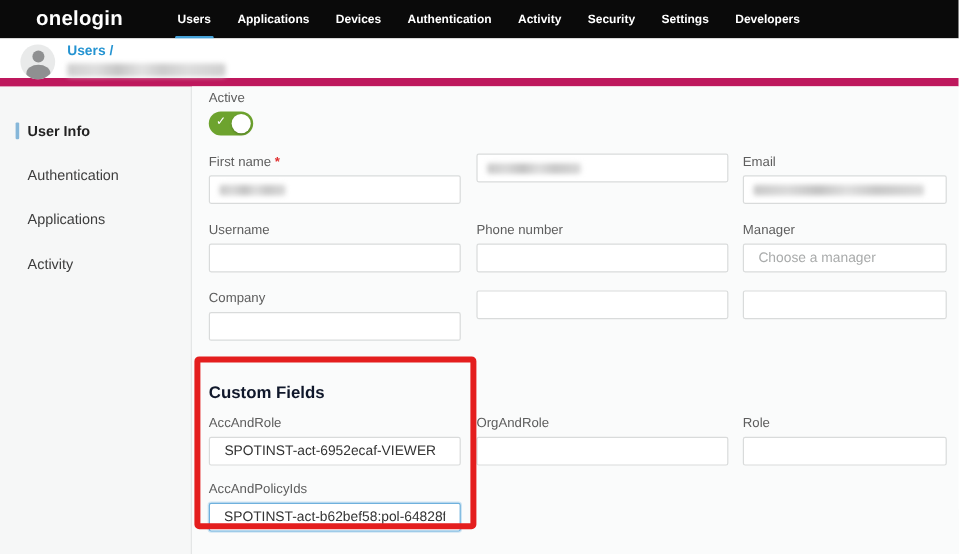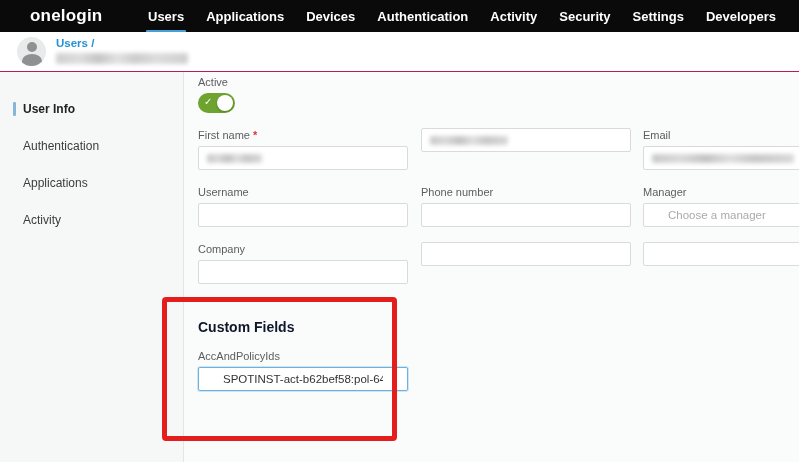--- a/index.html
+++ b/index.html
@@ -15,32 +15,32 @@
     position:relative; height:32px; background:#0a0a0a;
     display:flex; align-items:center; color:#fff;gap:33px;
   }
   .logo {
     margin-left:30px; width:74px;
     font-size:17px; font-weight:700; letter-spacing:.2px; color:#fff;
   }
   .nav-items { display:flex; align-items:center; height:100%; }
   .nav-item {
     position:relative; height:100%; display:flex; align-items:center;
-    padding:0 11px; font-size:13px; font-weight:700; color:#fff; cursor:pointer;
+    padding:0 11px; font-size:10px; font-weight:700; color:#fff; cursor:pointer;
     white-space:nowrap;
   }
   .nav-item.active::after {
     content:""; position:absolute; left:9px; right:9px; bottom:-2px;
     height:4px; background:#45a1d8; border-radius:1px;
   }
 
   
   .pagehead {
     position:relative; height:40px; background:#ffffff;
-    border-bottom:1px solid #be185d;
+    border-bottom:7px solid #be185d;
   }
   .avatar {
     position:absolute; left:17px; top:5px; width:29px; height:29px;
     border-radius:50%; background:#e9eaea; overflow:hidden;
   }
   .avatar .head {
     position:absolute; left:9.5px; top:5px; width:10px; height:10px;
     border-radius:50%; background:#8f9091;
   }
   .avatar .shoulders {
@@ -53,21 +53,21 @@
   }
   .crumb-user-blob {
     position:absolute; left:56px; top:21px; width:132px; height:11px;
     border-radius:2px; filter:blur(2px);
     background:linear-gradient(90deg,#cfcfcf 0%,#dedede 18%,#c6c6c6 32%,#e2e2e2 47%,#cccccc 60%,#dddddd 76%,#cfcfcf 100%);
   }
 
   
   .content { display:flex; height:390px; }
   .sidebar {
-    width:184px; background:#f6f7f7; border-right:1px solid #e4e6e6;
+    width:160px; background:#f6f7f7; border-right:1px solid #e4e6e6;
     padding-top:22px; flex-shrink:0;
   }
   .side-item {
     position:relative; padding:8px 10px 8px 23px; font-size:12px; color:#3d3d3d;
     cursor:pointer; margin-bottom:7px;
   }
   .side-item.active { font-weight:700; color:#222; }
   .side-item.active::before {
     content:""; position:absolute; left:13px; top:8px; bottom:8px;
     width:3px; background:#86b7d9; border-radius:1px;
@@ -80,21 +80,21 @@
   .flabel { font-size:11px; color:#5d5d5d; height:14px; line-height:14px; margin-bottom:4px; white-space:nowrap; }
   .req { color:#e03131; margin-left:3px; font-weight:700; }
   .frow { display:flex; margin-top:15px; }
   .fgroup.c1 { width:210px; margin-right:13px; }
   .fgroup.c2 { width:210px; margin-right:12px; }
   .fgroup.c3 { width:170px; }
   .finput, input.finput {
     display:block; width:100%; height:24px; background:#fff;
     border:1px solid #d9dbdb; border-radius:2px;
     font-family:"Liberation Sans","DejaVu Sans",sans-serif;
-    font-size:11.5px; color:#333; padding:0 24px; outline:none;
+    font-size:11.5px; color:#333; padding:0 12px; outline:none;
   }
   input.finput::placeholder { color:#a9abab; }
   input.finput.focused {
     border:1px solid #6fb1dd; box-shadow:0 0 0 1px #cfe5f3;
     text-decoration:underline wavy #e05252 1px; text-underline-offset:3px;
   }
   .finput.redacted { position:relative; }
   .blob {
     position:absolute; top:7px; left:8px; height:9px; border-radius:2px; filter:blur(2px);
     background:linear-gradient(90deg,#c9c9c9 0%,#dadada 20%,#c3c3c3 38%,#dfdfdf 55%,#c8c8c8 72%,#d9d9d9 100%);
@@ -213,20 +213,34 @@
         <div class="fgroup c2">
           <input class="finput" readonly="" value="" style="">
         </div>
         <div class="fgroup c3">
           <input class="finput" readonly="" value="" style="">
         </div>
       </div>
 
       <div class="custom-heading">Custom Fields</div>
 
+      <div class="frow tight">
+        <div class="fgroup c1">
+          <div class="flabel">AccAndRole</div>
+          <input class="finput" readonly="" value="SPOTINST-act-6952ecaf-VIEWER" style="">
+        </div>
+        <div class="fgroup c2">
+          <div class="flabel">OrgAndRole</div>
+          <input class="finput" readonly="" value="" style="">
+        </div>
+        <div class="fgroup c3">
+          <div class="flabel">Role</div>
+          <input class="finput" readonly="" value="" style="">
+        </div>
+      </div>
 
       <div class="frow tight2">
         <div class="fgroup c1">
           <div class="flabel">AccAndPolicyIds</div>
           <input class="finput focused" readonly="" value="SPOTINST-act-b62bef58:pol-64828f58" style="">
         </div>
       </div>
 
     </div>
   </div>

